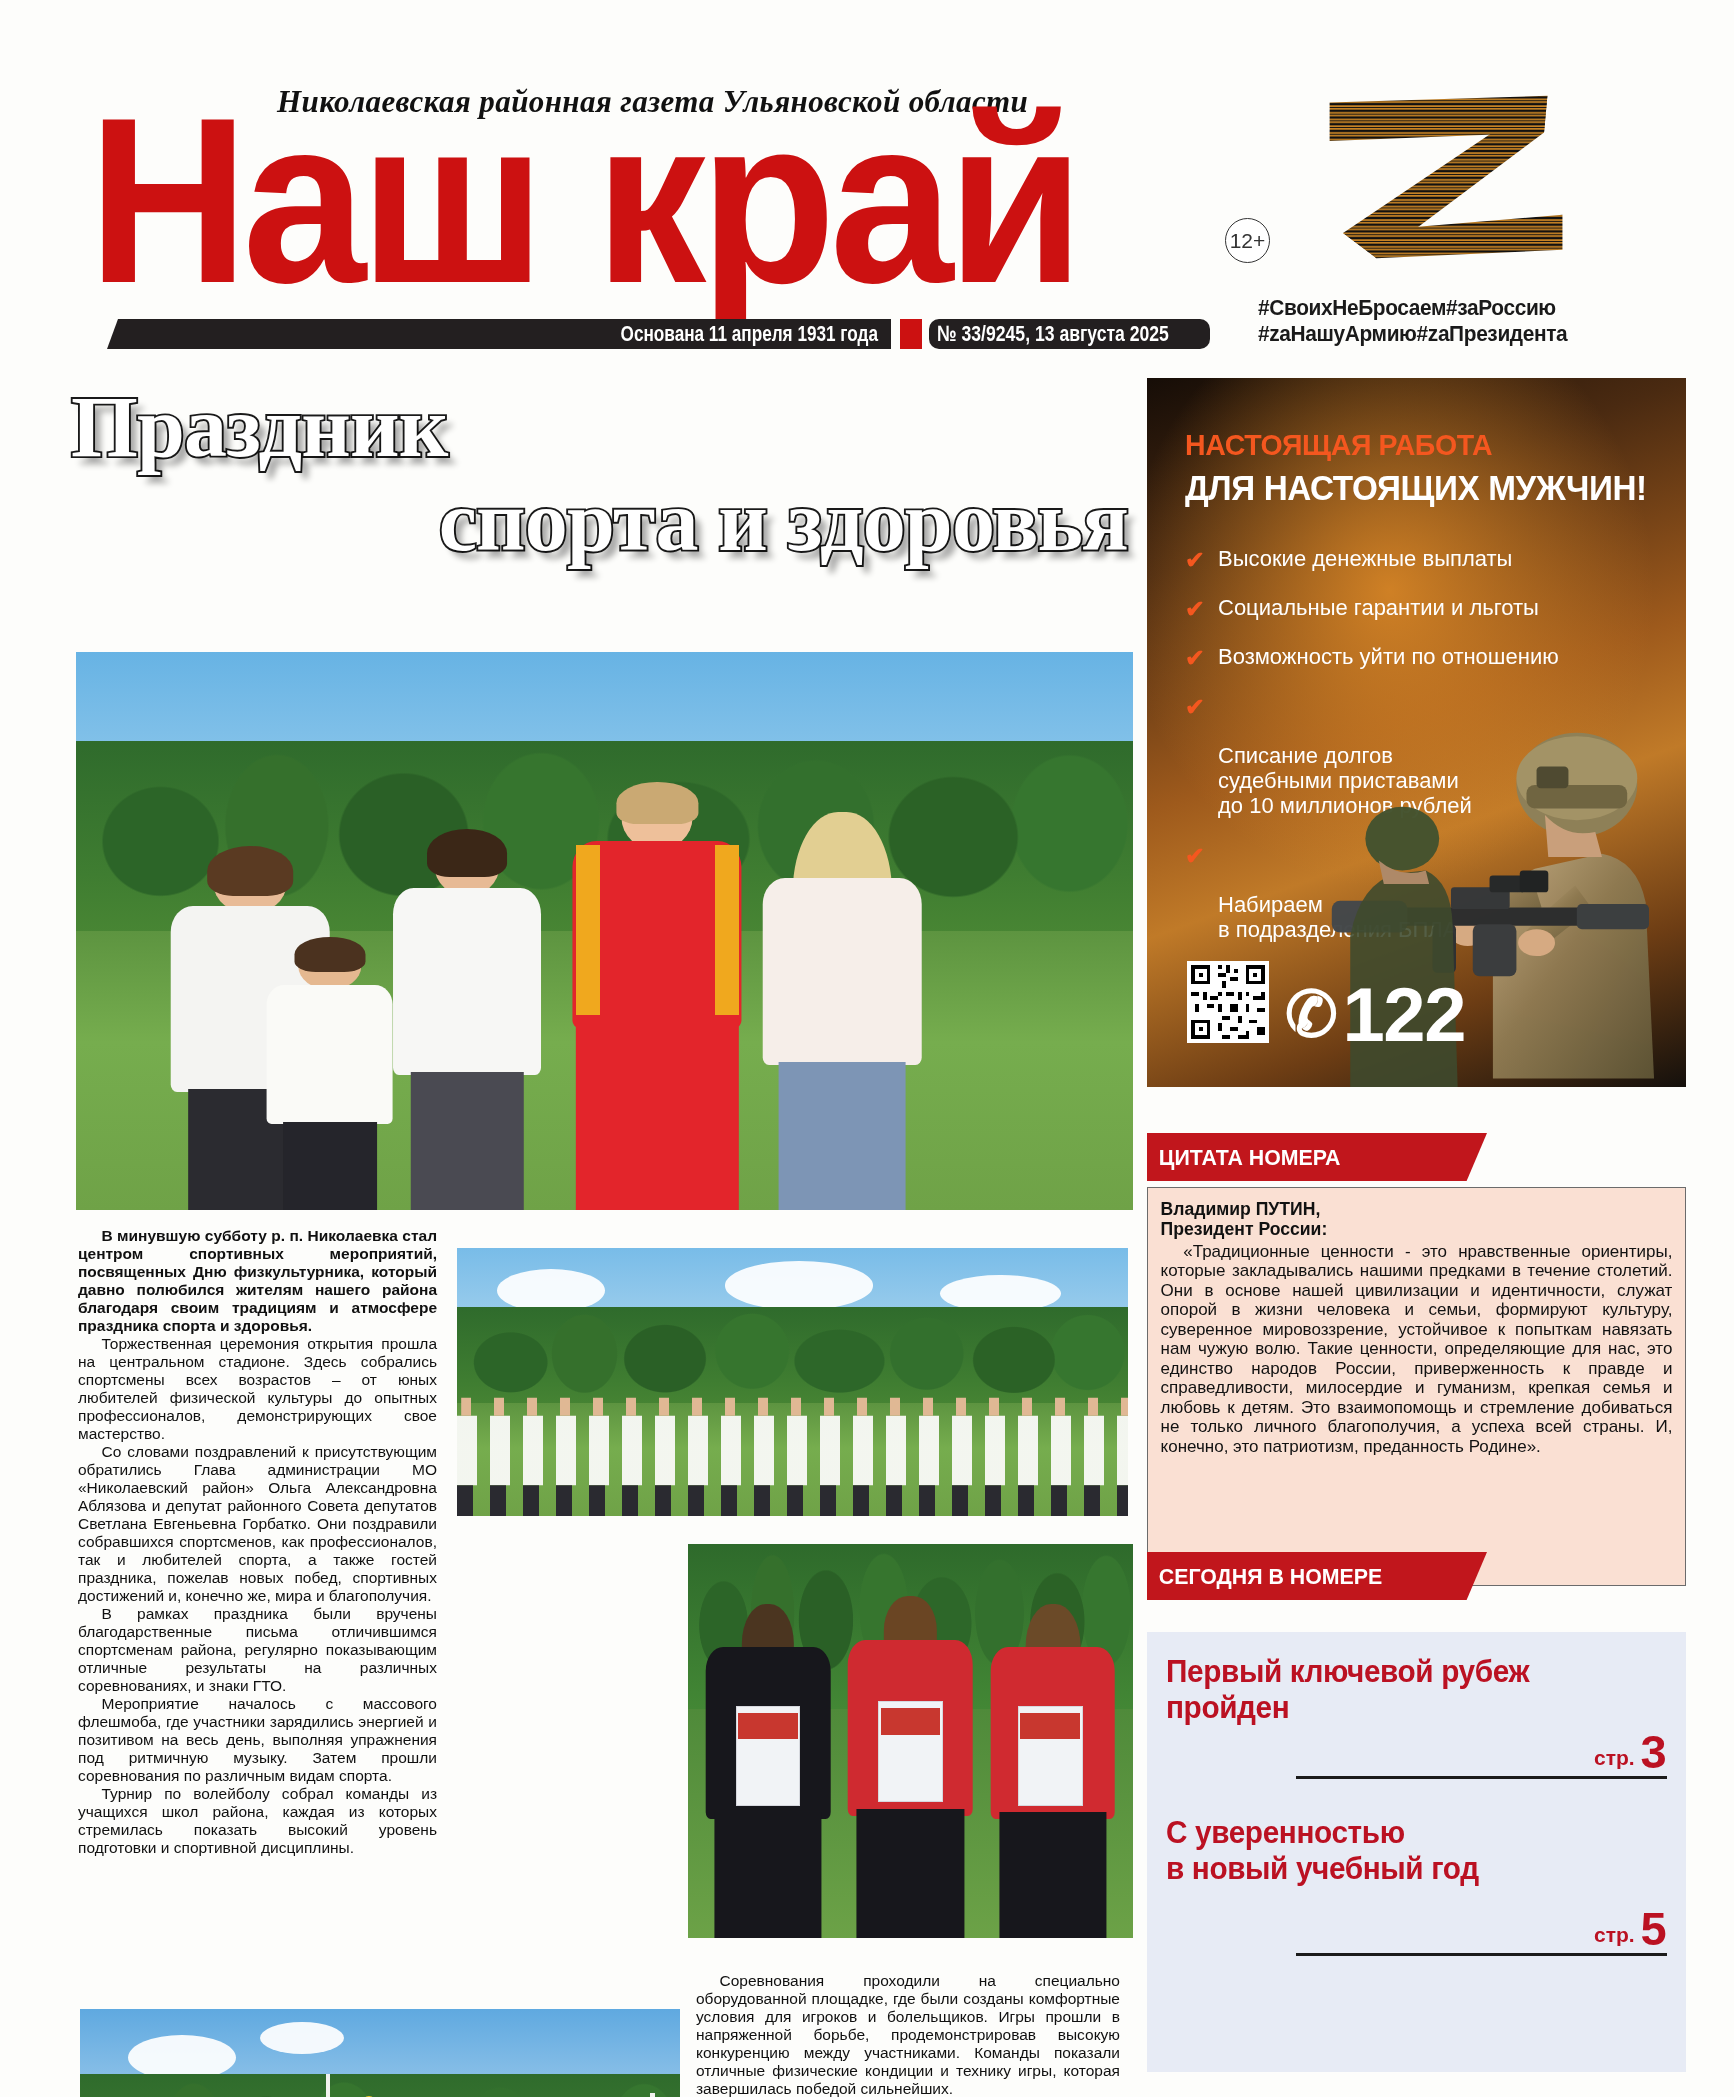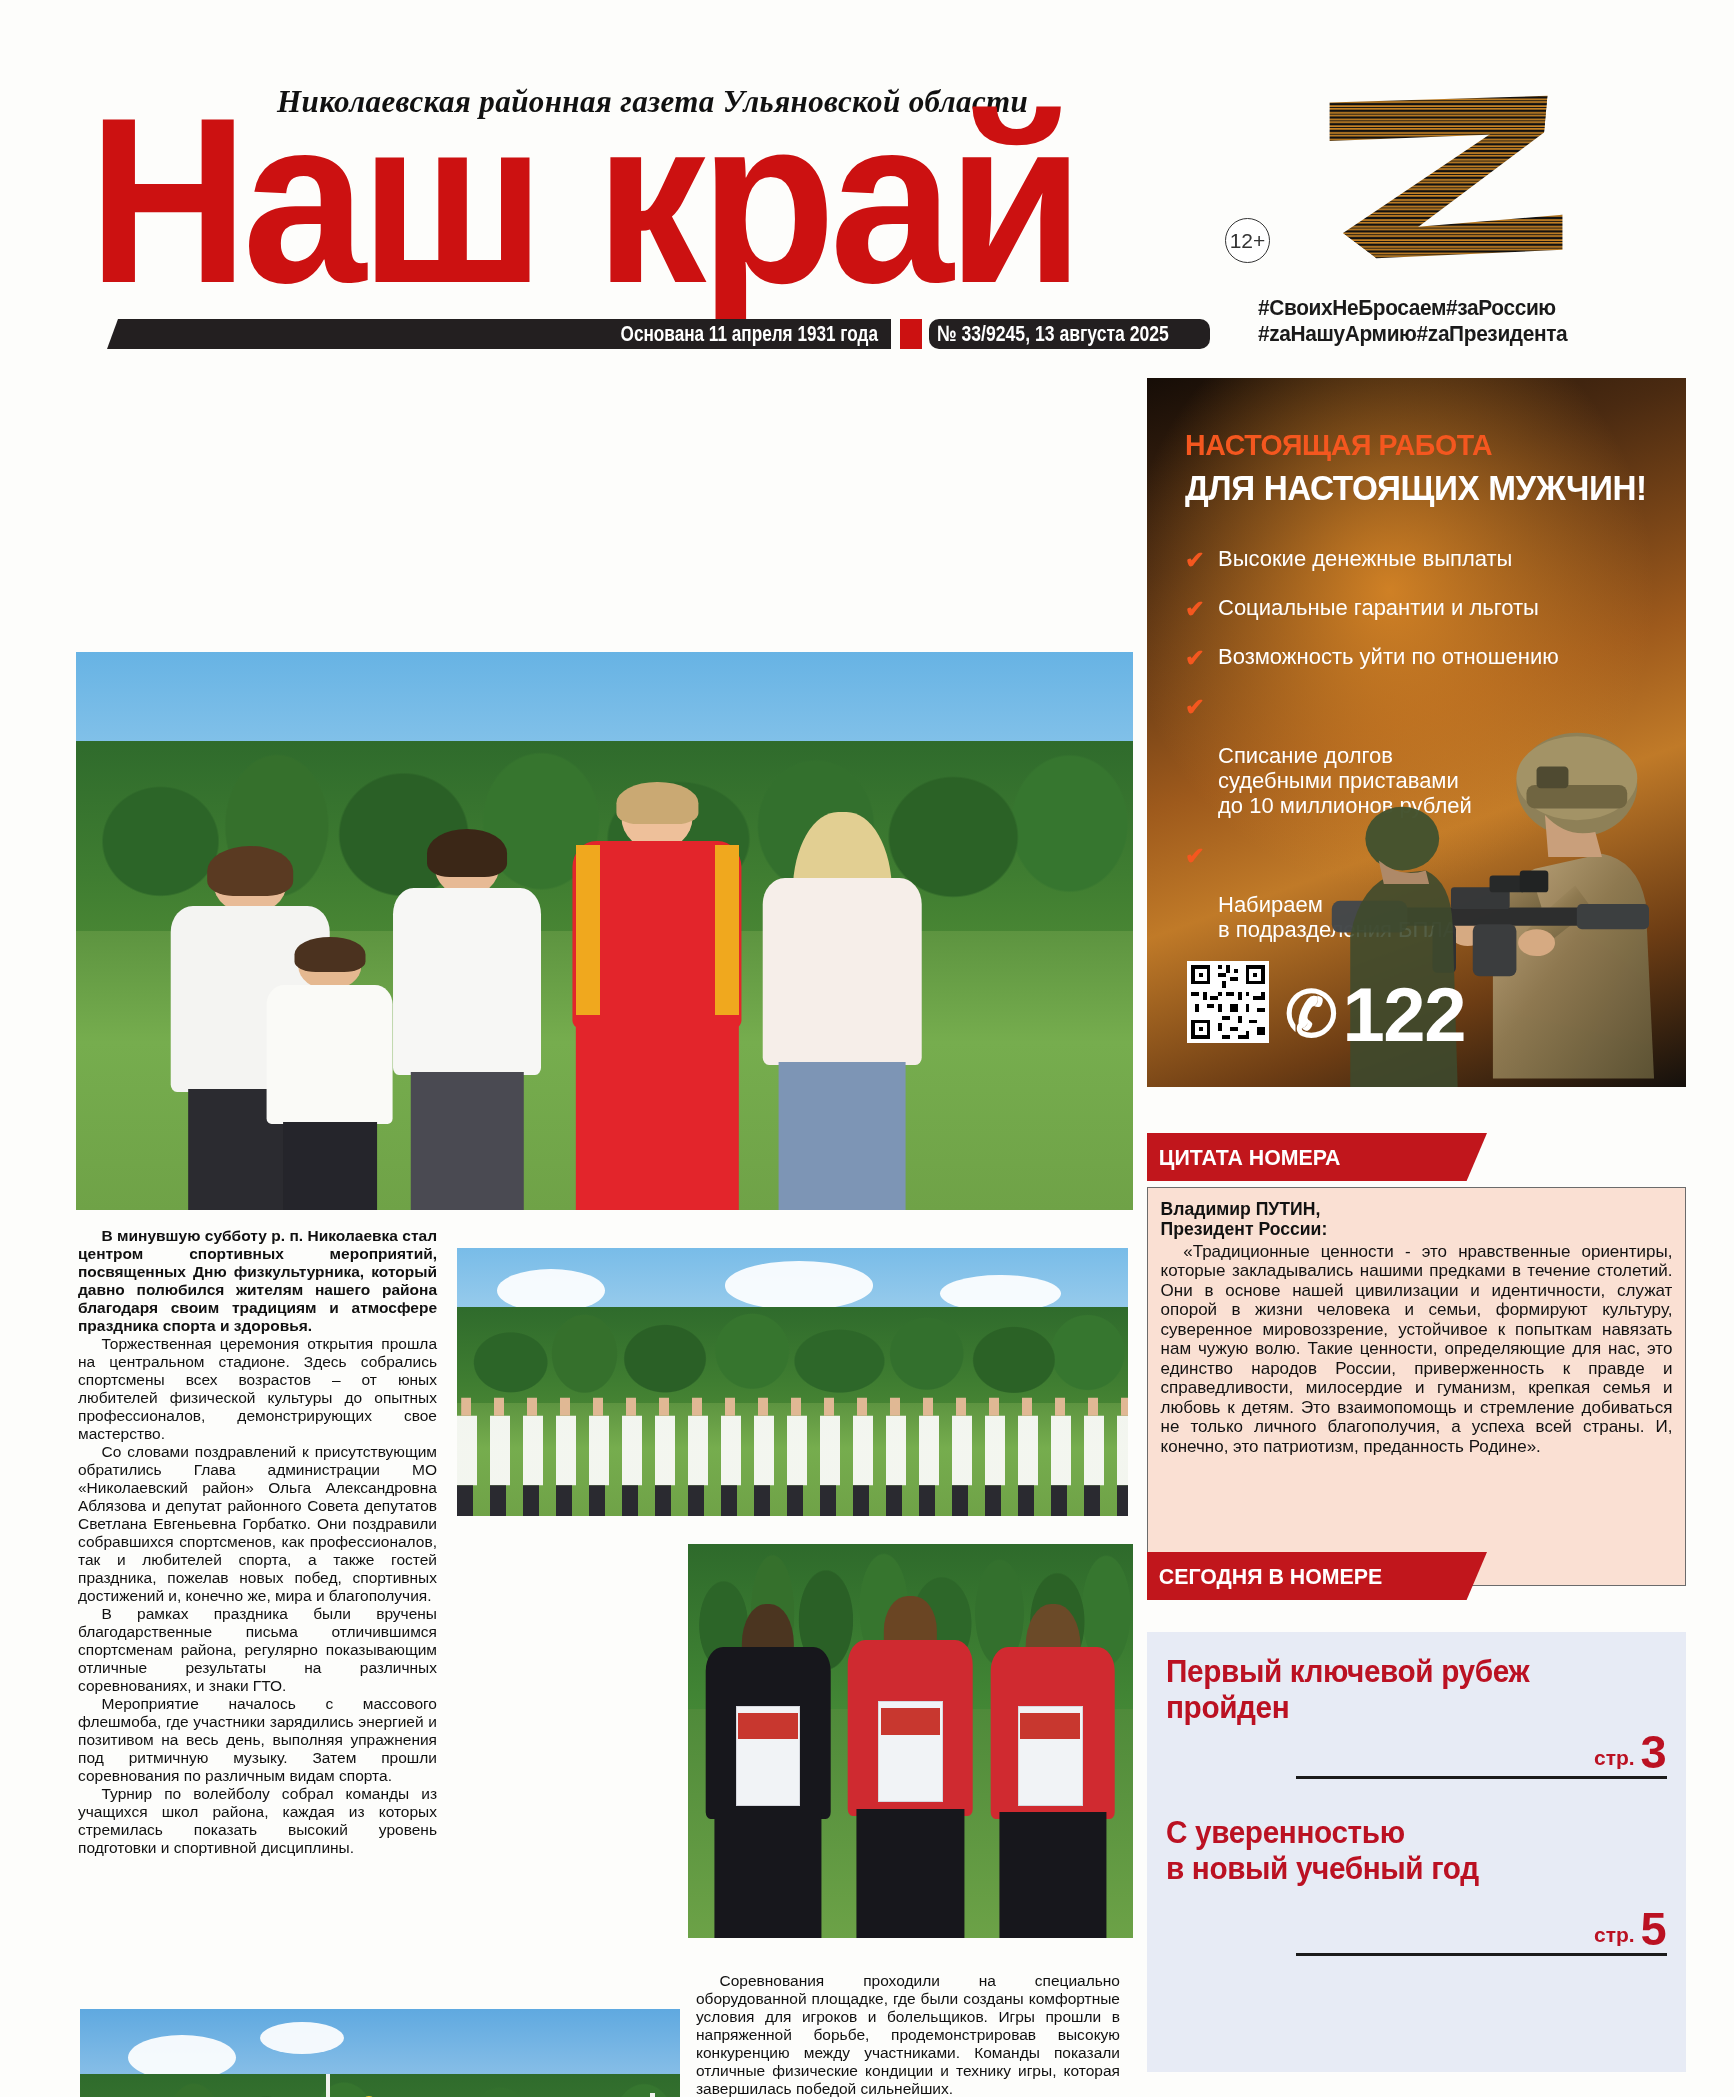--- a/index.html
+++ b/index.html
@@ -242,20 +242,24 @@
 
     <div class="founded-bar">
       <div class="founded-txt">Основана 11 апреля 1931 года</div>
     </div>
     <div class="red-div"></div>
     <div class="issue-bar">
       <div class="issue-txt">№ 33/9245,  13 августа 2025</div>
     </div>
   </div>
 
+  <div class="headline">
+    <span class="l1">Праздник</span>
+    <span class="l2">спорта и здоровья</span>
+  </div>
 
   <div class="photo" id="photo-main">
     <div class="sky"></div>
     <div class="treeline"></div>
     <div class="grass"></div>
 
     <div class="figure" style="left:9%;width:15%;height:64%;">
       <div class="fg-head" style="top:0;width:46%;height:17%;background:#e8bb97;"></div>
       <div class="fg-head" style="top:-2%;width:54%;height:14%;background:#5a3a22;border-radius:50% 50% 30% 30%;"></div>
       <div class="fg-body" style="top:15%;width:100%;height:52%;background:#f4f4f2;"></div>

